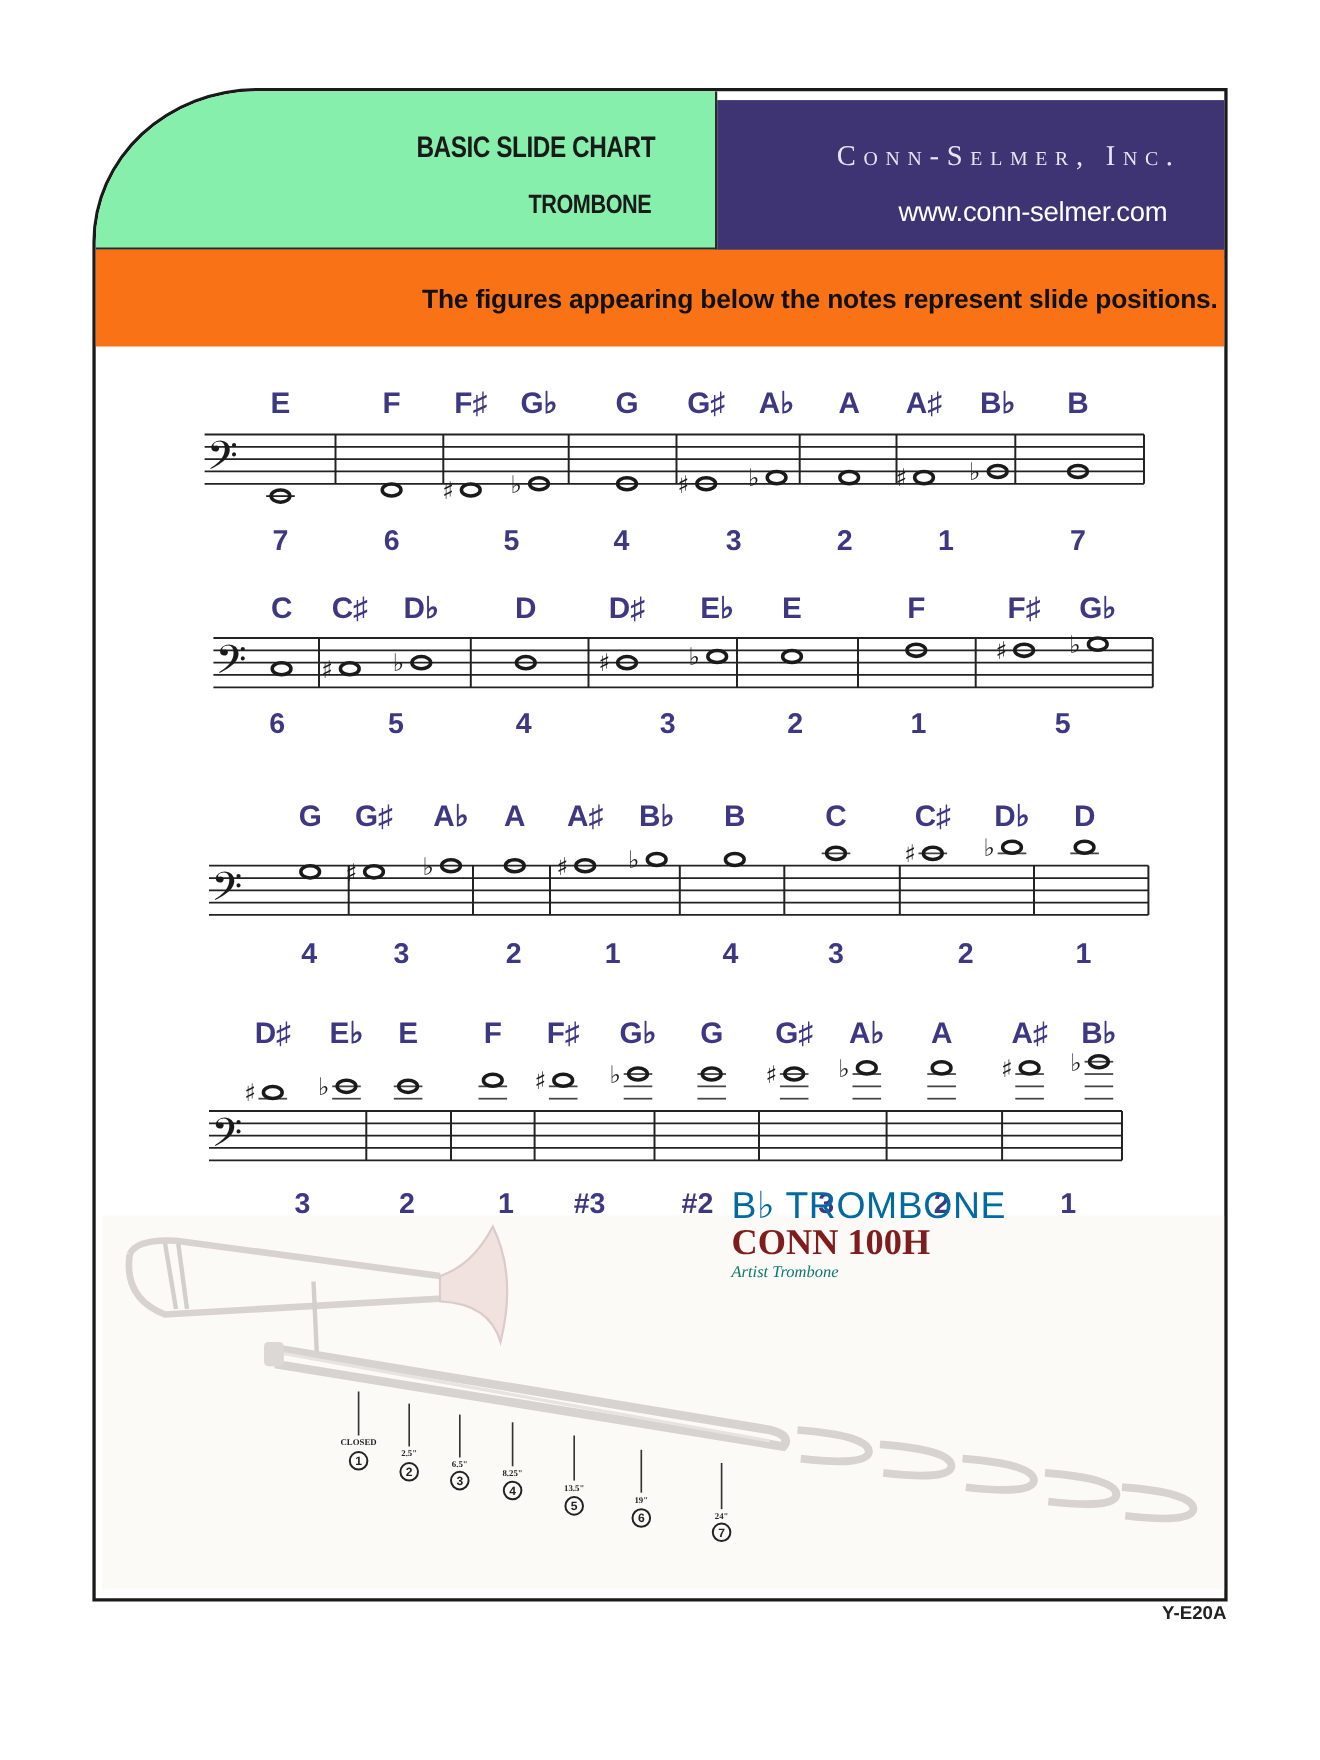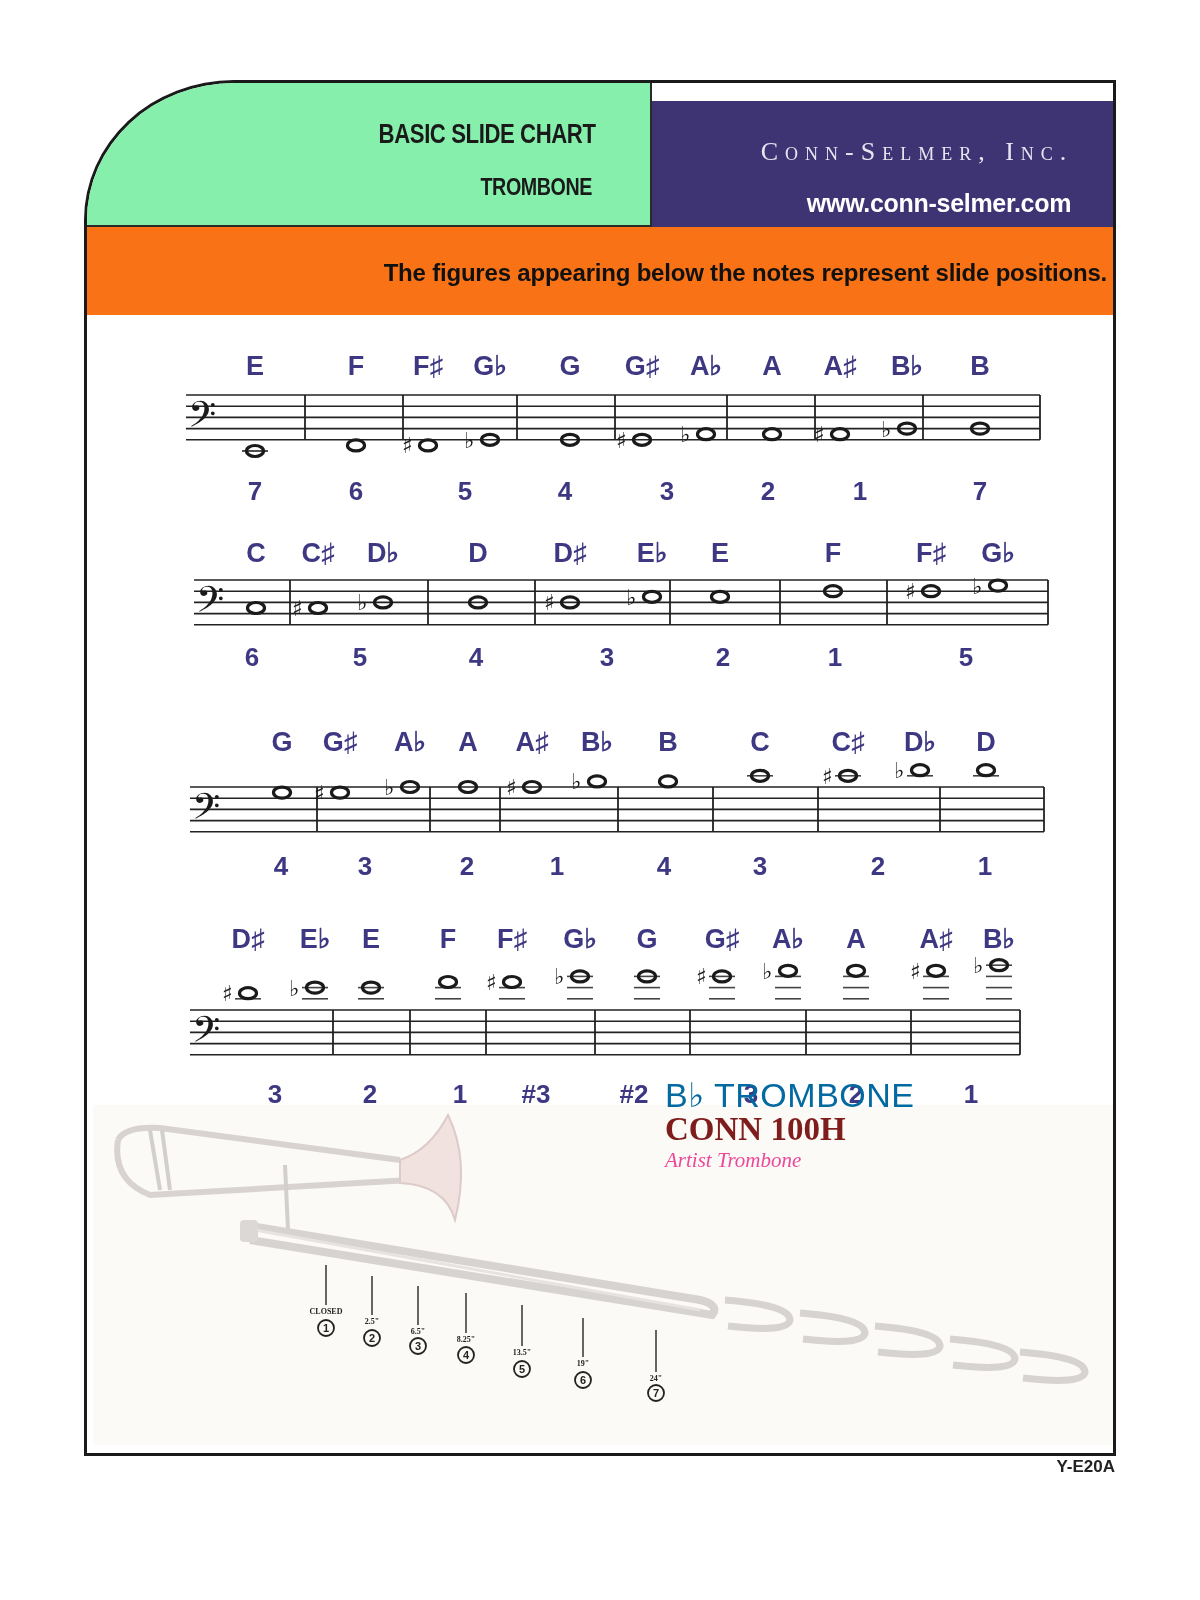--- a/index.html
+++ b/index.html
@@ -8,33 +8,33 @@
     position: absolute; left: 84px; top: 80px; width: 1026px; height: 1370px;
     border: 3px solid #1a1a1a; border-top-left-radius: 150px 140px; background: #fff; overflow: hidden;
   }
   .hdr-orange {
     position: absolute; left: 0; top: 0; width: 563px; height: 142px; background: #86efac;
     border-bottom: 2px solid #2a2a2a; border-right: 2px solid #2a2a2a;
   }
   .hdr-orange .t1 { position: absolute; right: 54px; top: 36px; font-size: 27px; font-weight: bold; color: #1a1a1a; transform: scaleX(0.82); transform-origin: right center; letter-spacing: -0.5px; }
   .hdr-orange .t2 { position: absolute; right: 58px; top: 90px; font-size: 24px; font-weight: bold; color: #1a1a1a; transform: scaleX(0.82); transform-origin: right center; letter-spacing: -0.5px; }
   .hdr-purple {
-    position: absolute; left: 565px; top: 18px; width: 530px; height: 142px; background: #3e3474;
+    position: absolute; left: 565px; top: 8px; width: 530px; height: 142px; background: #3e3474;
     border-bottom: 2px solid #2a2a2a;
   }
   .hdr-purple .brand { position: absolute; left: 0; right: 0; top: 36px; text-align: center; font-family: "Liberation Serif", serif; font-size: 26px; color: #e8e6f2; letter-spacing: 7px; font-variant: small-caps; }
-  .hdr-purple .url { position: absolute; left: 0; right: 0; top: 88px; text-align: center; font-size: 25px; font-weight: bold; color: #ffffff; letter-spacing: -0.3px; margin-left: 44px; }
+  .hdr-purple .url { position: absolute; left: 0; right: 0; top: 88px; text-align: center; font-size: 25px; font-weight: normal; color: #ffffff; letter-spacing: -0.3px; margin-left: 44px; }
   .gray-band { position: absolute; left: 0; top: 144px; width: 1026px; height: 88px; background: #f97316; }
   .gray-band .note { position: absolute; right: 6px; top: 32px; font-size: 24px; font-weight: bold; color: #111; letter-spacing: -0.2px; }
   .charts { position: absolute; left: 0; top: 0; }
   .photo-area { position: absolute; left: 6px; top: 1022px; width: 1020px; height: 340px; background: #fbfaf6; }
   .model { position: absolute; left: 665px; top: 1075px; }
   .model .l1 { font-size: 34px; color: #0369a1; letter-spacing: 0.5px; }
   .model .l2 { font-family: "Liberation Serif", serif; font-weight: bold; font-size: 33px; color: #7f1d1d; margin-top: -4px; }
-  .model .l3 { font-family: "Liberation Serif", serif; font-style: italic; font-size: 21px; color: #ec4899; margin-top: 0px; }
+  .model .l3 { font-family: "Liberation Serif", serif; font-style: italic; font-size: 15px; color: #0f766e; margin-top: 0px; }
   .code { position: absolute; right: 85px; top: 1457px; font-size: 17px; font-weight: bold; color: #222; margin-left: 41px; }
   .nm { font-family: "Liberation Sans", sans-serif; font-weight: bold; font-size: 27px; fill: #3e3883; }
   .pos { font-family: "Liberation Sans", sans-serif; font-weight: bold; font-size: 26px; fill: #3e3883; }
   .dist { font-family: "Liberation Serif", serif; font-weight: bold; font-size: 8px; fill: #222; }
 </style>
 </head>
 <body>
 
 <div class="frame">
   <div class="hdr-orange">

